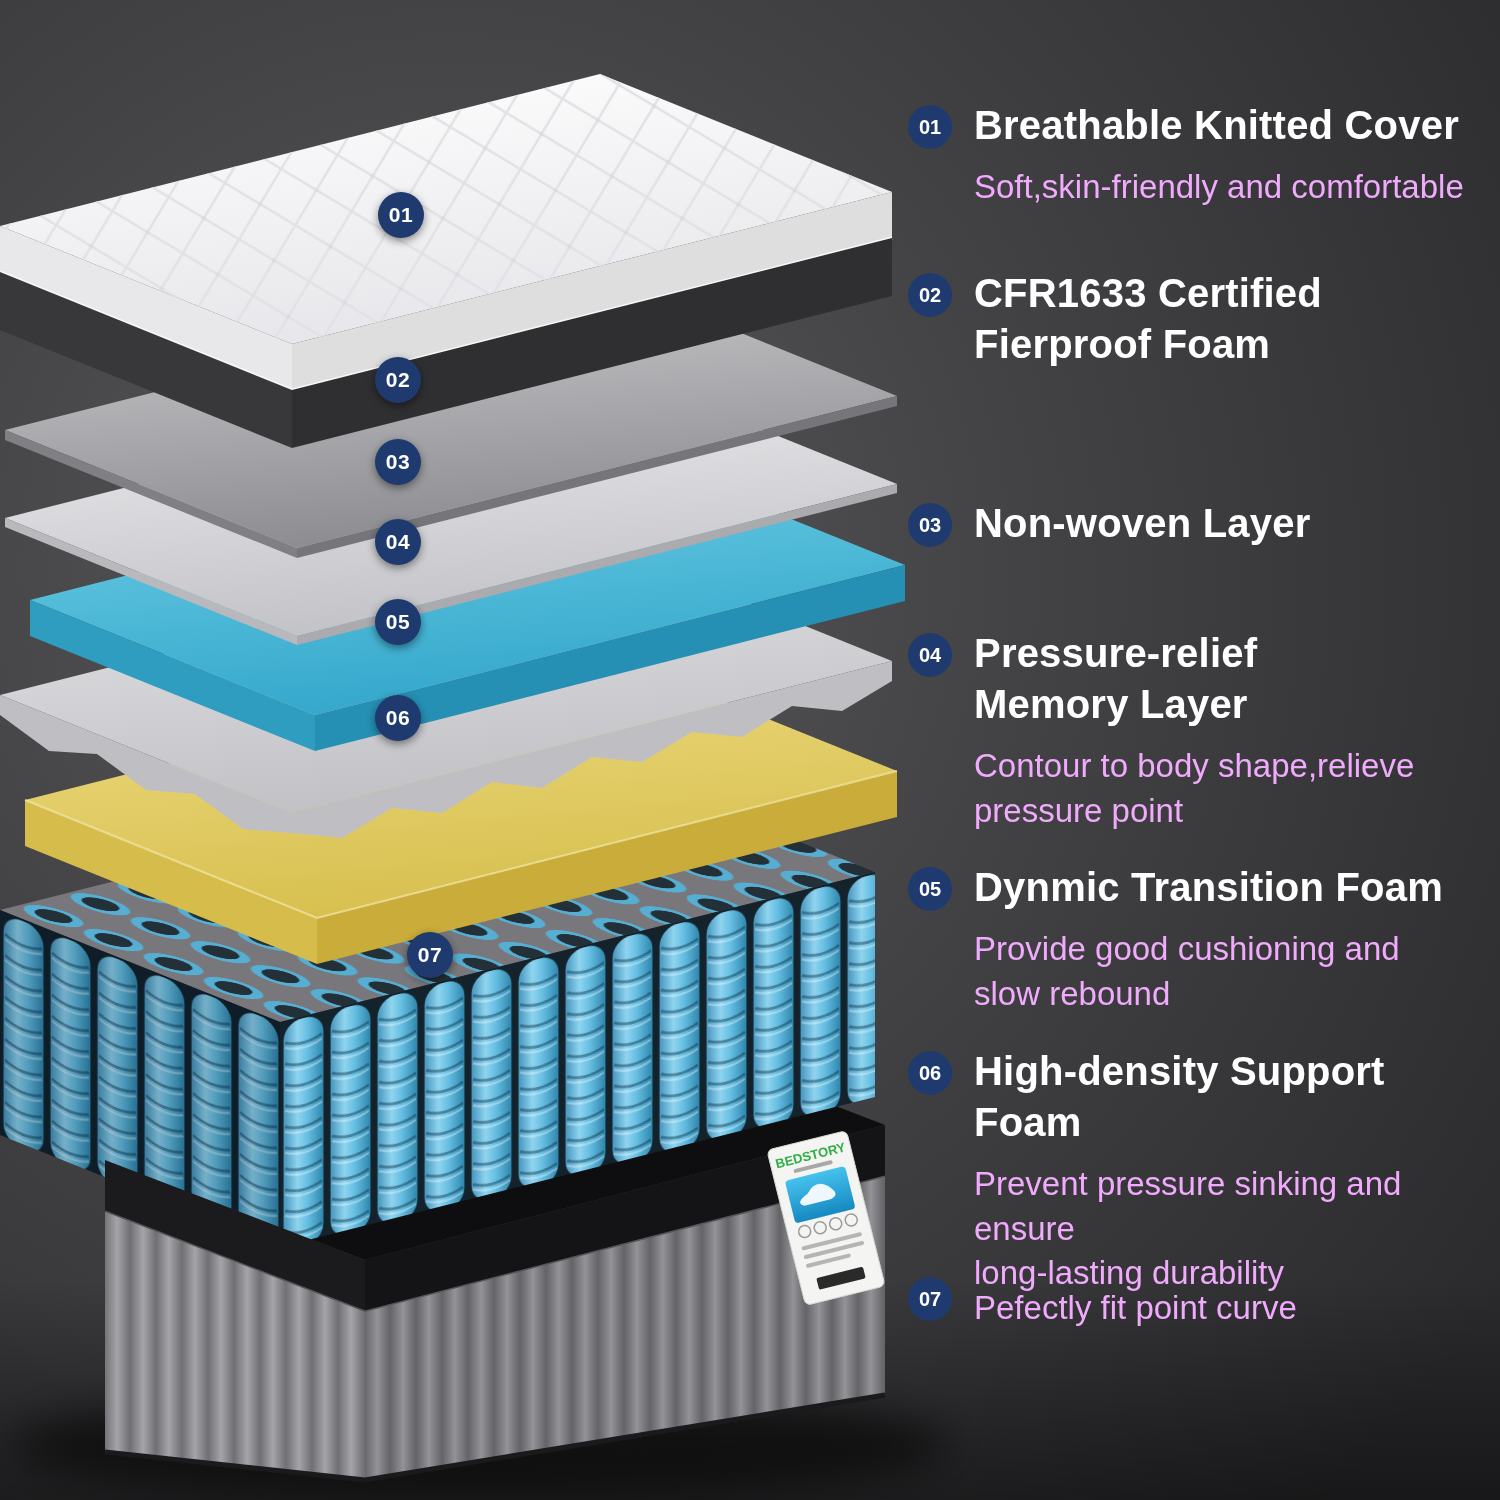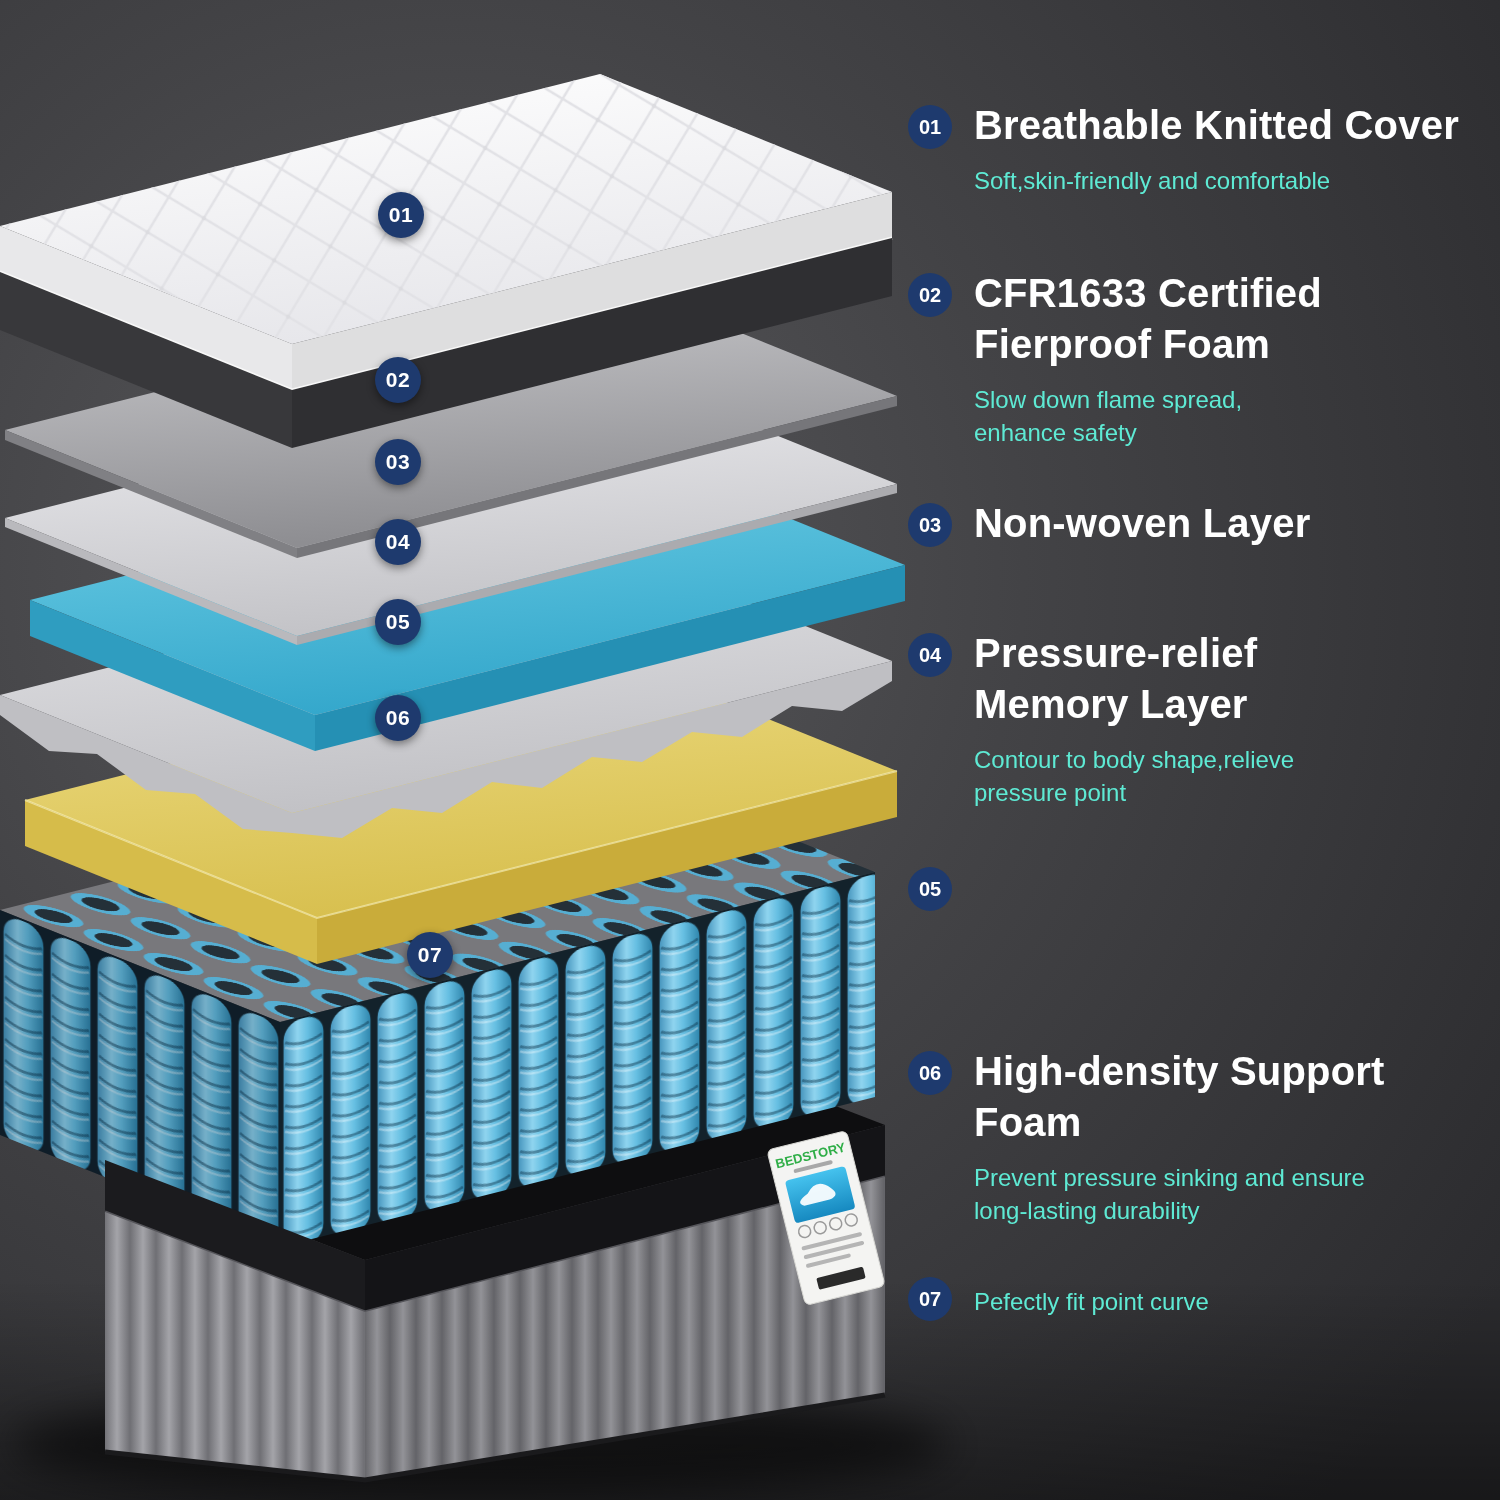--- a/index.html
+++ b/index.html
@@ -20,21 +20,21 @@
     flex:0 0 44px;width:44px;height:44px;border-radius:50%;
     background:#1e3a6e;color:#fff;font-weight:bold;font-size:20px;
     display:flex;align-items:center;justify-content:center;margin-top:5px;
   }
   .ftext{margin-left:22px;}
   .ftitle{
     margin:0;color:#ffffff;font-size:40px;line-height:1.28;font-weight:bold;
     white-space:pre-line;letter-spacing:.2px;
   }
   .fdesc{
-    margin:14px 0 0;color:#5eead4;font-size:24px;line-height:1.35;
+    margin:14px 0 0;color:#f0abfc;font-size:33px;line-height:1.35;
     white-space:pre-line;font-weight:normal;
   }
 </style>
 </head>
 <body>
 
 <svg class="scene" width="1500" height="1500" viewBox="0 0 1500 1500">
   <defs>
     <radialGradient id="bgGrad" cx="0.30" cy="0.38" r="0.85">
       <stop offset="0" stop-color="#59595c"></stop>
@@ -224,22 +224,20 @@
       <p class="fdesc">Soft,skin-friendly and comfortable</p>
     </div>
   </div>
   <div class="feature" style="top:268px">
     <div class="fbadge">
         <span>02</span>
       </div>
     <div class="ftext">
       <h2 class="ftitle">CFR1633 Certified
 Fierproof Foam</h2>
-      <p class="fdesc">Slow down flame spread,
-enhance safety</p>
     </div>
   </div>
   <div class="feature" style="top:498px">
     <div class="fbadge">
         <span>03</span>
       </div>
     <div class="ftext">
       <h2 class="ftitle">Non-woven Layer</h2>
       <p class="fdesc"></p>
     </div>
@@ -252,20 +250,25 @@
       <h2 class="ftitle">Pressure-relief
 Memory Layer</h2>
       <p class="fdesc">Contour to body shape,relieve
 pressure point</p>
     </div>
   </div>
   <div class="feature" style="top:862px">
     <div class="fbadge">
         <span>05</span>
       </div>
+    <div class="ftext">
+      <h2 class="ftitle">Dynmic Transition Foam</h2>
+      <p class="fdesc">Provide good cushioning and
+slow rebound</p>
+    </div>
   </div>
   <div class="feature" style="top:1046px">
     <div class="fbadge">
         <span>06</span>
       </div>
     <div class="ftext">
       <h2 class="ftitle">High-density Support
 Foam</h2>
       <p class="fdesc">Prevent pressure sinking and ensure
 long-lasting durability</p>

